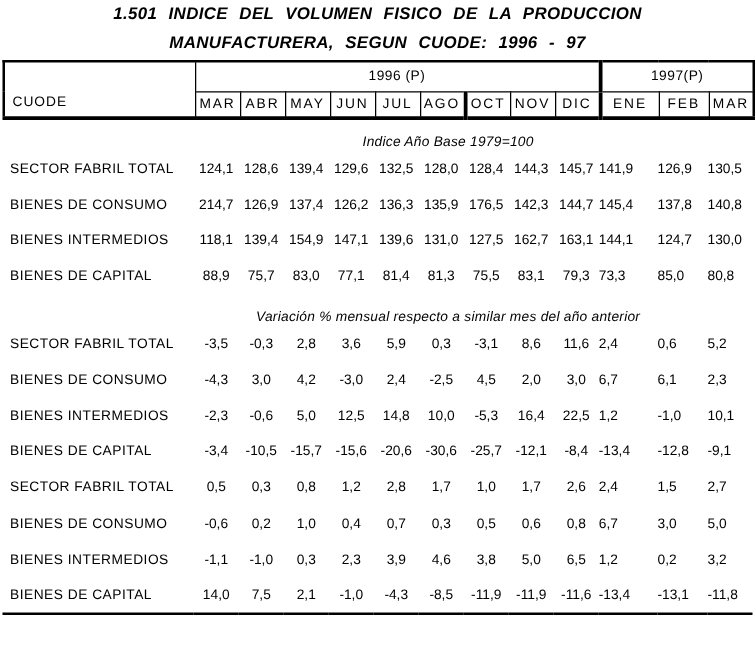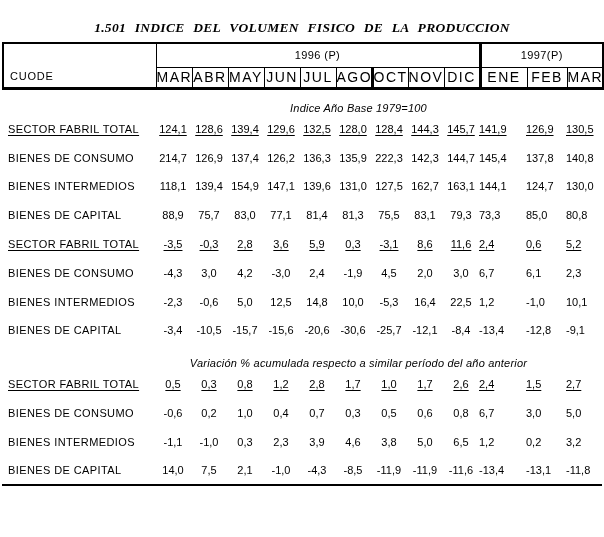--- a/index.html
+++ b/index.html
@@ -9,57 +9,58 @@
     font-family:"Liberation Sans", sans-serif;
     color:#000; overflow:hidden;
   }
   .page { width:604px; height:537px; background:#ffffff; position:relative; }
 
   .title {
     text-align:center; font-weight:bold; font-style:italic;
     font-size:13.5px; letter-spacing:0.3px; word-spacing:5px;
     line-height:15px;
   }
-  .title-line1 { padding-top:20px;font-family:Liberation Serif, serif; }
+  .title-line1 { padding-top:3px; }
   .title-line2 { padding-top:8px; }
 
   table { border-collapse:collapse; table-layout:fixed; width:600px; margin-left:2px; }
 
   .header-table { margin-top:7px; border:2px solid #000; border-bottom:3px solid #000; }
   .header-table td { border:1px solid #000; overflow:hidden; }
   td.cuode-cell {
     vertical-align:bottom; text-align:left;
     padding:17px 0 5px 6px; font-size:11px; letter-spacing:0.8px;
     border-right:1px solid #000;
   }
   td.year-group { height:24px; text-align:center; font-size:11px; letter-spacing:0.4px;margin-top:36px; }
-  td.month { height:21px; text-align:center; font-size:14px; letter-spacing:1.5px; }
+  td.month { height:21px; text-align:center; font-size:11px; letter-spacing:1.5px; }
   .thick-left { border-left:3px solid #000 !important; }
 
   .body-table { border-bottom:2px solid #000; }
   .body-table td { border:none; font-size:11px; vertical-align:middle; overflow:visible; white-space:nowrap; }
   tr.section-title-row { height:25px; }
   td.section-title {
     font-style:italic; text-align:center; vertical-align:bottom;
     padding-right:40px; padding-bottom:1px; font-size:11px; letter-spacing:0.2px;
   }
   tr.data-row { height:28.8px; }
   td.row-label { text-align:left; padding-left:6px; letter-spacing:0.4px; }
   td.num { text-align:center; }
   td.num.y97 { text-align:left; padding-right:2px; }
-  tr.underlined span { text-decoration:underline; text-underline-offset:2px;margin-top:34px; }
+  tr.underlined span { text-underline-offset:2px;margin-top:34px; }
 
   .source-note { font-style:italic; font-size:11px; padding:4px 0 0 4px; letter-spacing:0.3px; }
 </style>
 </head>
 <body>
 
 <div class="page">
 
   <div class="title title-line1">1.501 INDICE DEL VOLUMEN FISICO DE LA PRODUCCION</div>
+  <div class="title title-line2">MANUFACTURERA, SEGUN CUODE: 1996 - 97</div>
 
   <table class="header-table">
     <colgroup>
       <col style="width:153px">
       <col style="width:36px">
         <col style="width:36px">
         <col style="width:36px">
       <col style="width:36px">
         <col style="width:36px">
         <col style="width:36px">
@@ -130,21 +131,21 @@
           <td class="num y97"><span>130,5</span></td>
         </tr>
         <tr class="data-row">
           <td class="row-label"><span>BIENES DE CONSUMO</span></td>
           <td class="num"><span>214,7</span></td>
           <td class="num"><span>126,9</span></td>
           <td class="num"><span>137,4</span></td>
           <td class="num"><span>126,2</span></td>
           <td class="num"><span>136,3</span></td>
           <td class="num"><span>135,9</span></td>
-          <td class="num"><span>222,3</span></td>
+          <td class="num"><span>176,5</span></td>
           <td class="num"><span>142,3</span></td>
           <td class="num"><span>144,7</span></td>
           <td class="num y97"><span>145,4</span></td>
           <td class="num y97"><span>137,8</span></td>
           <td class="num y97"><span>140,8</span></td>
         </tr>
         <tr class="data-row">
           <td class="row-label"><span>BIENES INTERMEDIOS</span></td>
           <td class="num"><span>118,1</span></td>
           <td class="num"><span>139,4</span></td>
@@ -166,20 +167,24 @@
           <td class="num"><span>83,0</span></td>
           <td class="num"><span>77,1</span></td>
           <td class="num"><span>81,4</span></td>
           <td class="num"><span>81,3</span></td>
           <td class="num"><span>75,5</span></td>
           <td class="num"><span>83,1</span></td>
           <td class="num"><span>79,3</span></td>
           <td class="num y97"><span>73,3</span></td>
           <td class="num y97"><span>85,0</span></td>
           <td class="num y97"><span>80,8</span></td>
+        </tr>
+        <tr class="section-title-row">
+          <td></td>
+          <td colspan="12" class="section-title">Variación % mensual respecto a similar mes del año anterior</td>
         </tr>
         <tr class="data-row underlined">
           <td class="row-label"><span>SECTOR FABRIL TOTAL</span></td>
           <td class="num"><span>-3,5</span></td>
           <td class="num"><span>-0,3</span></td>
           <td class="num"><span>2,8</span></td>
           <td class="num"><span>3,6</span></td>
           <td class="num"><span>5,9</span></td>
           <td class="num"><span>0,3</span></td>
           <td class="num"><span>-3,1</span></td>
@@ -189,21 +194,21 @@
           <td class="num y97"><span>0,6</span></td>
           <td class="num y97"><span>5,2</span></td>
         </tr>
         <tr class="data-row">
           <td class="row-label"><span>BIENES DE CONSUMO</span></td>
           <td class="num"><span>-4,3</span></td>
           <td class="num"><span>3,0</span></td>
           <td class="num"><span>4,2</span></td>
           <td class="num"><span>-3,0</span></td>
           <td class="num"><span>2,4</span></td>
-          <td class="num"><span>-1,9</span></td>
+          <td class="num"><span>-2,5</span></td>
           <td class="num"><span>4,5</span></td>
           <td class="num"><span>2,0</span></td>
           <td class="num"><span>3,0</span></td>
           <td class="num y97"><span>6,7</span></td>
           <td class="num y97"><span>6,1</span></td>
           <td class="num y97"><span>2,3</span></td>
         </tr>
         <tr class="data-row">
           <td class="row-label"><span>BIENES INTERMEDIOS</span></td>
           <td class="num"><span>-2,3</span></td>
@@ -226,24 +231,20 @@
           <td class="num"><span>-15,7</span></td>
           <td class="num"><span>-15,6</span></td>
           <td class="num"><span>-20,6</span></td>
           <td class="num"><span>-30,6</span></td>
           <td class="num"><span>-25,7</span></td>
           <td class="num"><span>-12,1</span></td>
           <td class="num"><span>-8,4</span></td>
           <td class="num y97"><span>-13,4</span></td>
           <td class="num y97"><span>-12,8</span></td>
           <td class="num y97"><span>-9,1</span></td>
-        </tr>
-        <tr class="section-title-row">
-          <td></td>
-          <td colspan="12" class="section-title">Variación % acumulada respecto a similar período del año anterior</td>
         </tr>
         <tr class="data-row underlined">
           <td class="row-label"><span>SECTOR FABRIL TOTAL</span></td>
           <td class="num"><span>0,5</span></td>
           <td class="num"><span>0,3</span></td>
           <td class="num"><span>0,8</span></td>
           <td class="num"><span>1,2</span></td>
           <td class="num"><span>2,8</span></td>
           <td class="num"><span>1,7</span></td>
           <td class="num"><span>1,0</span></td>

